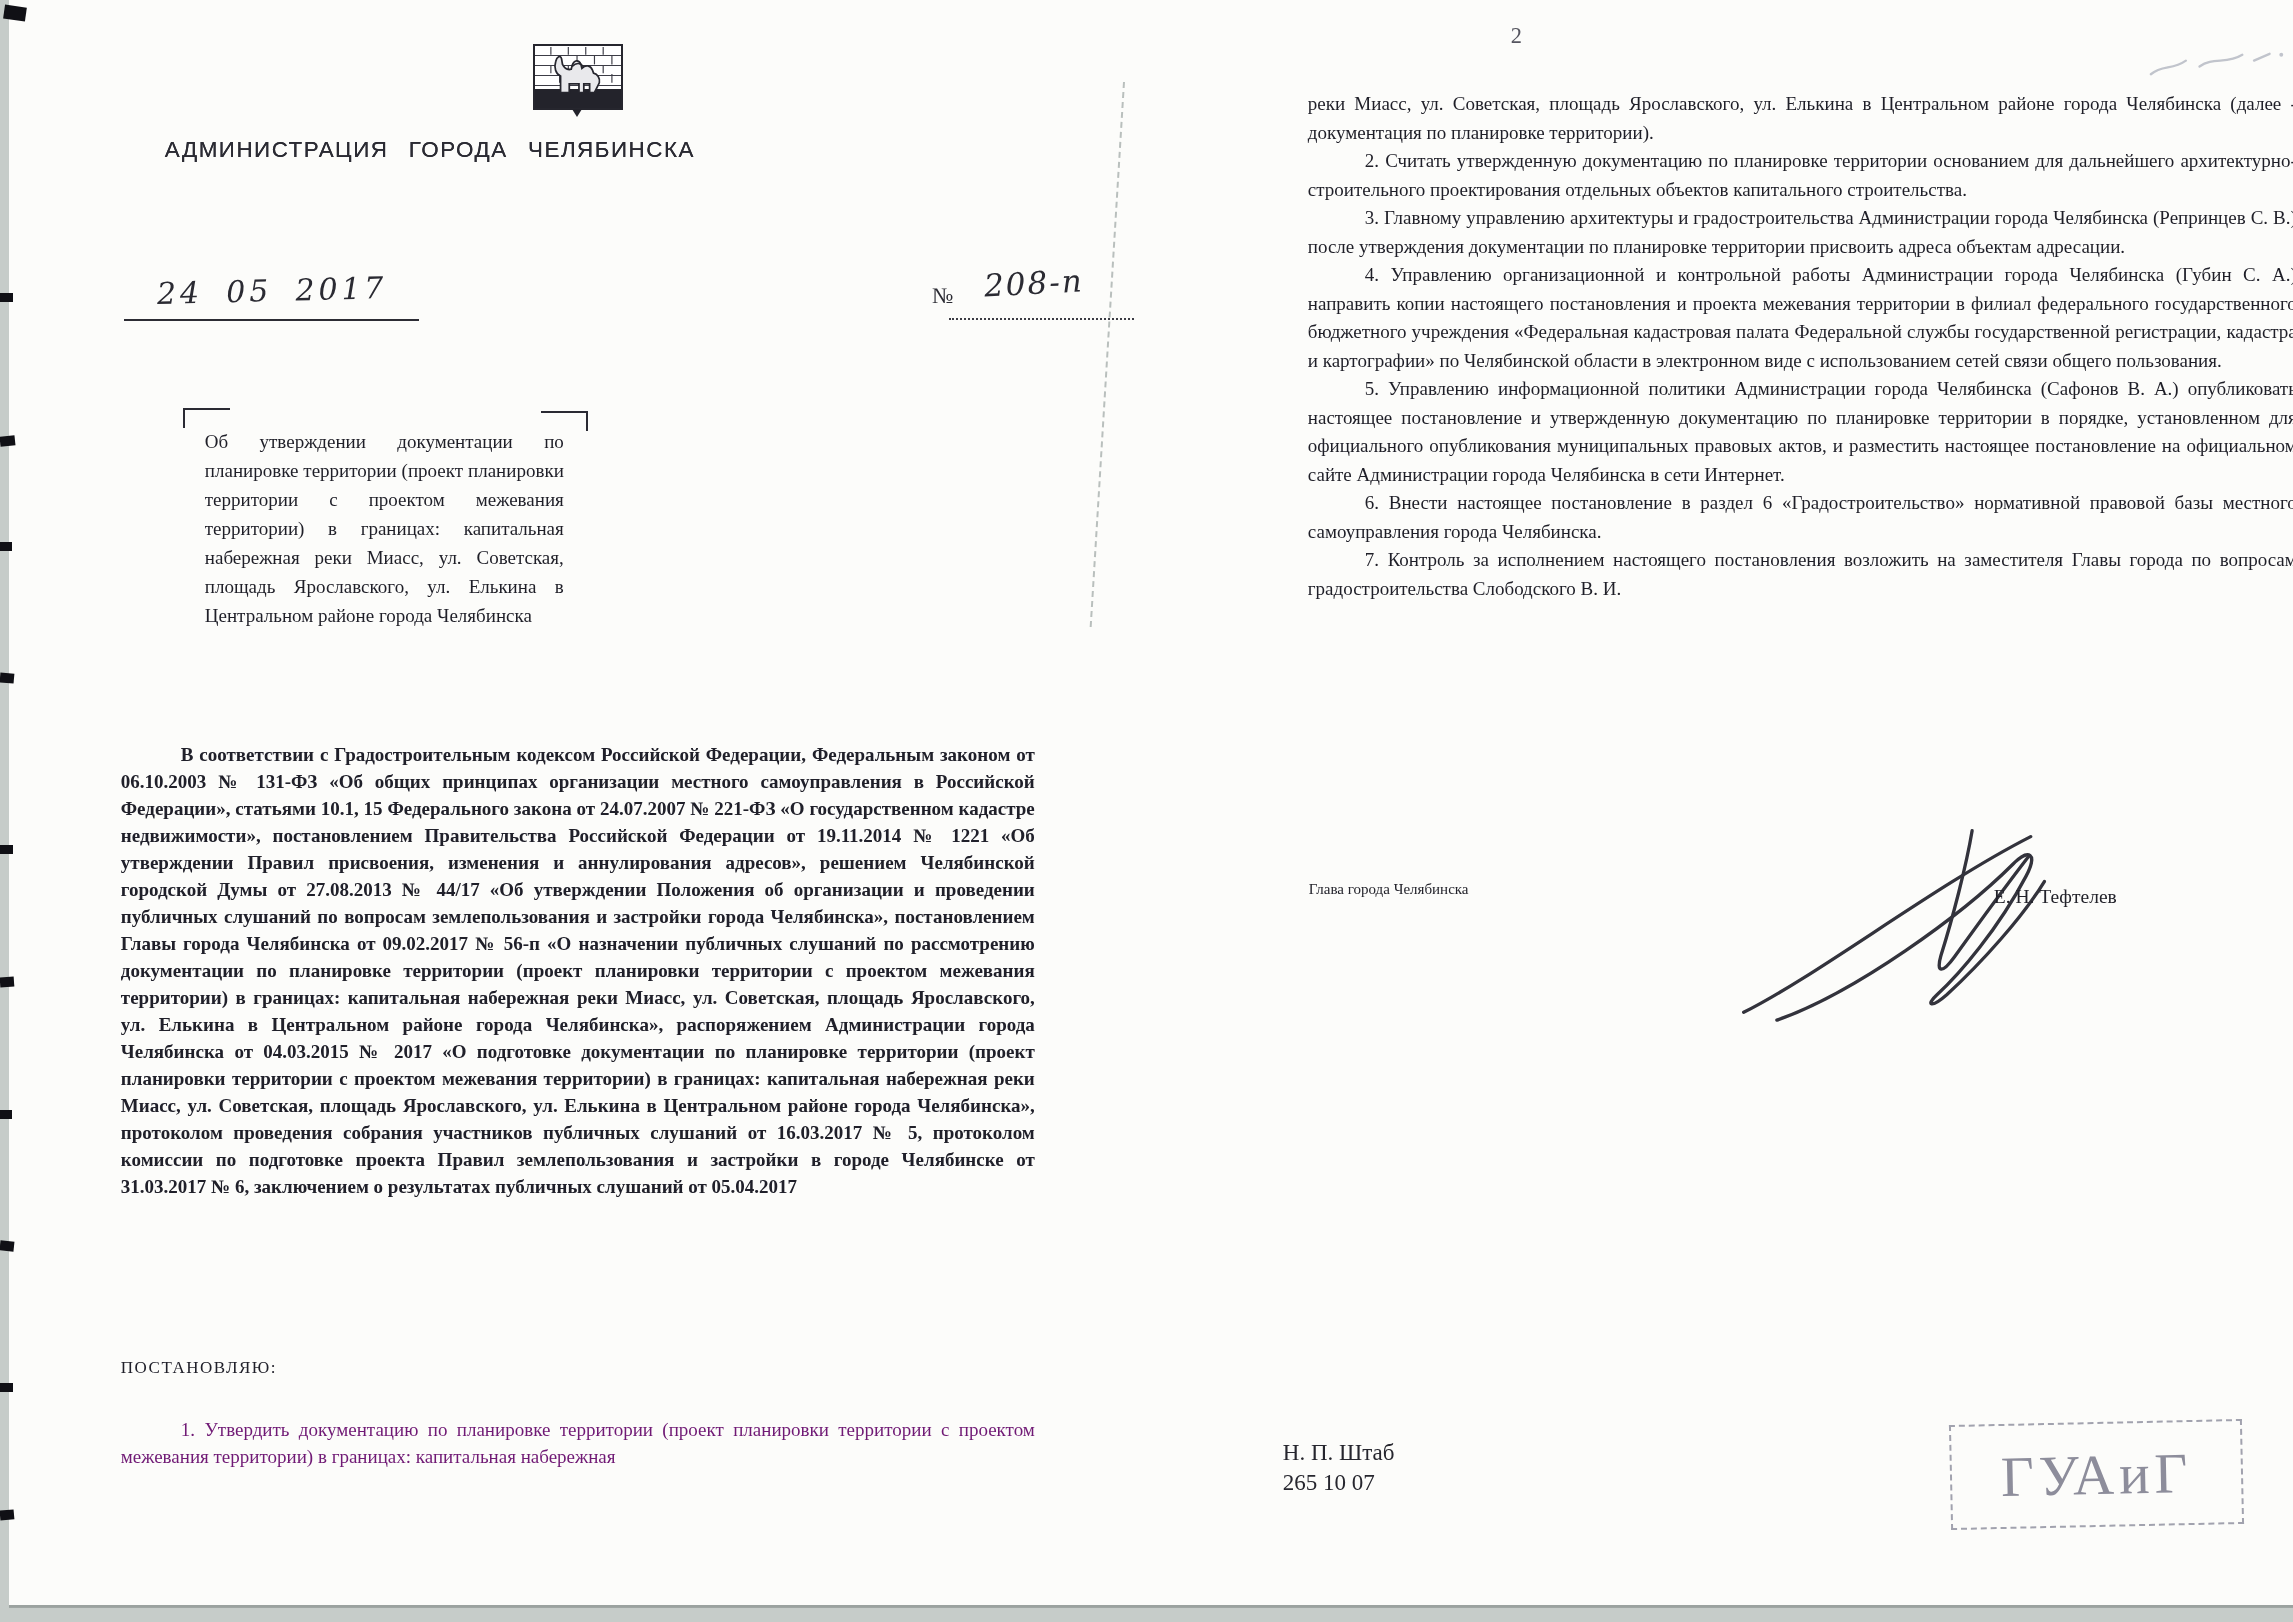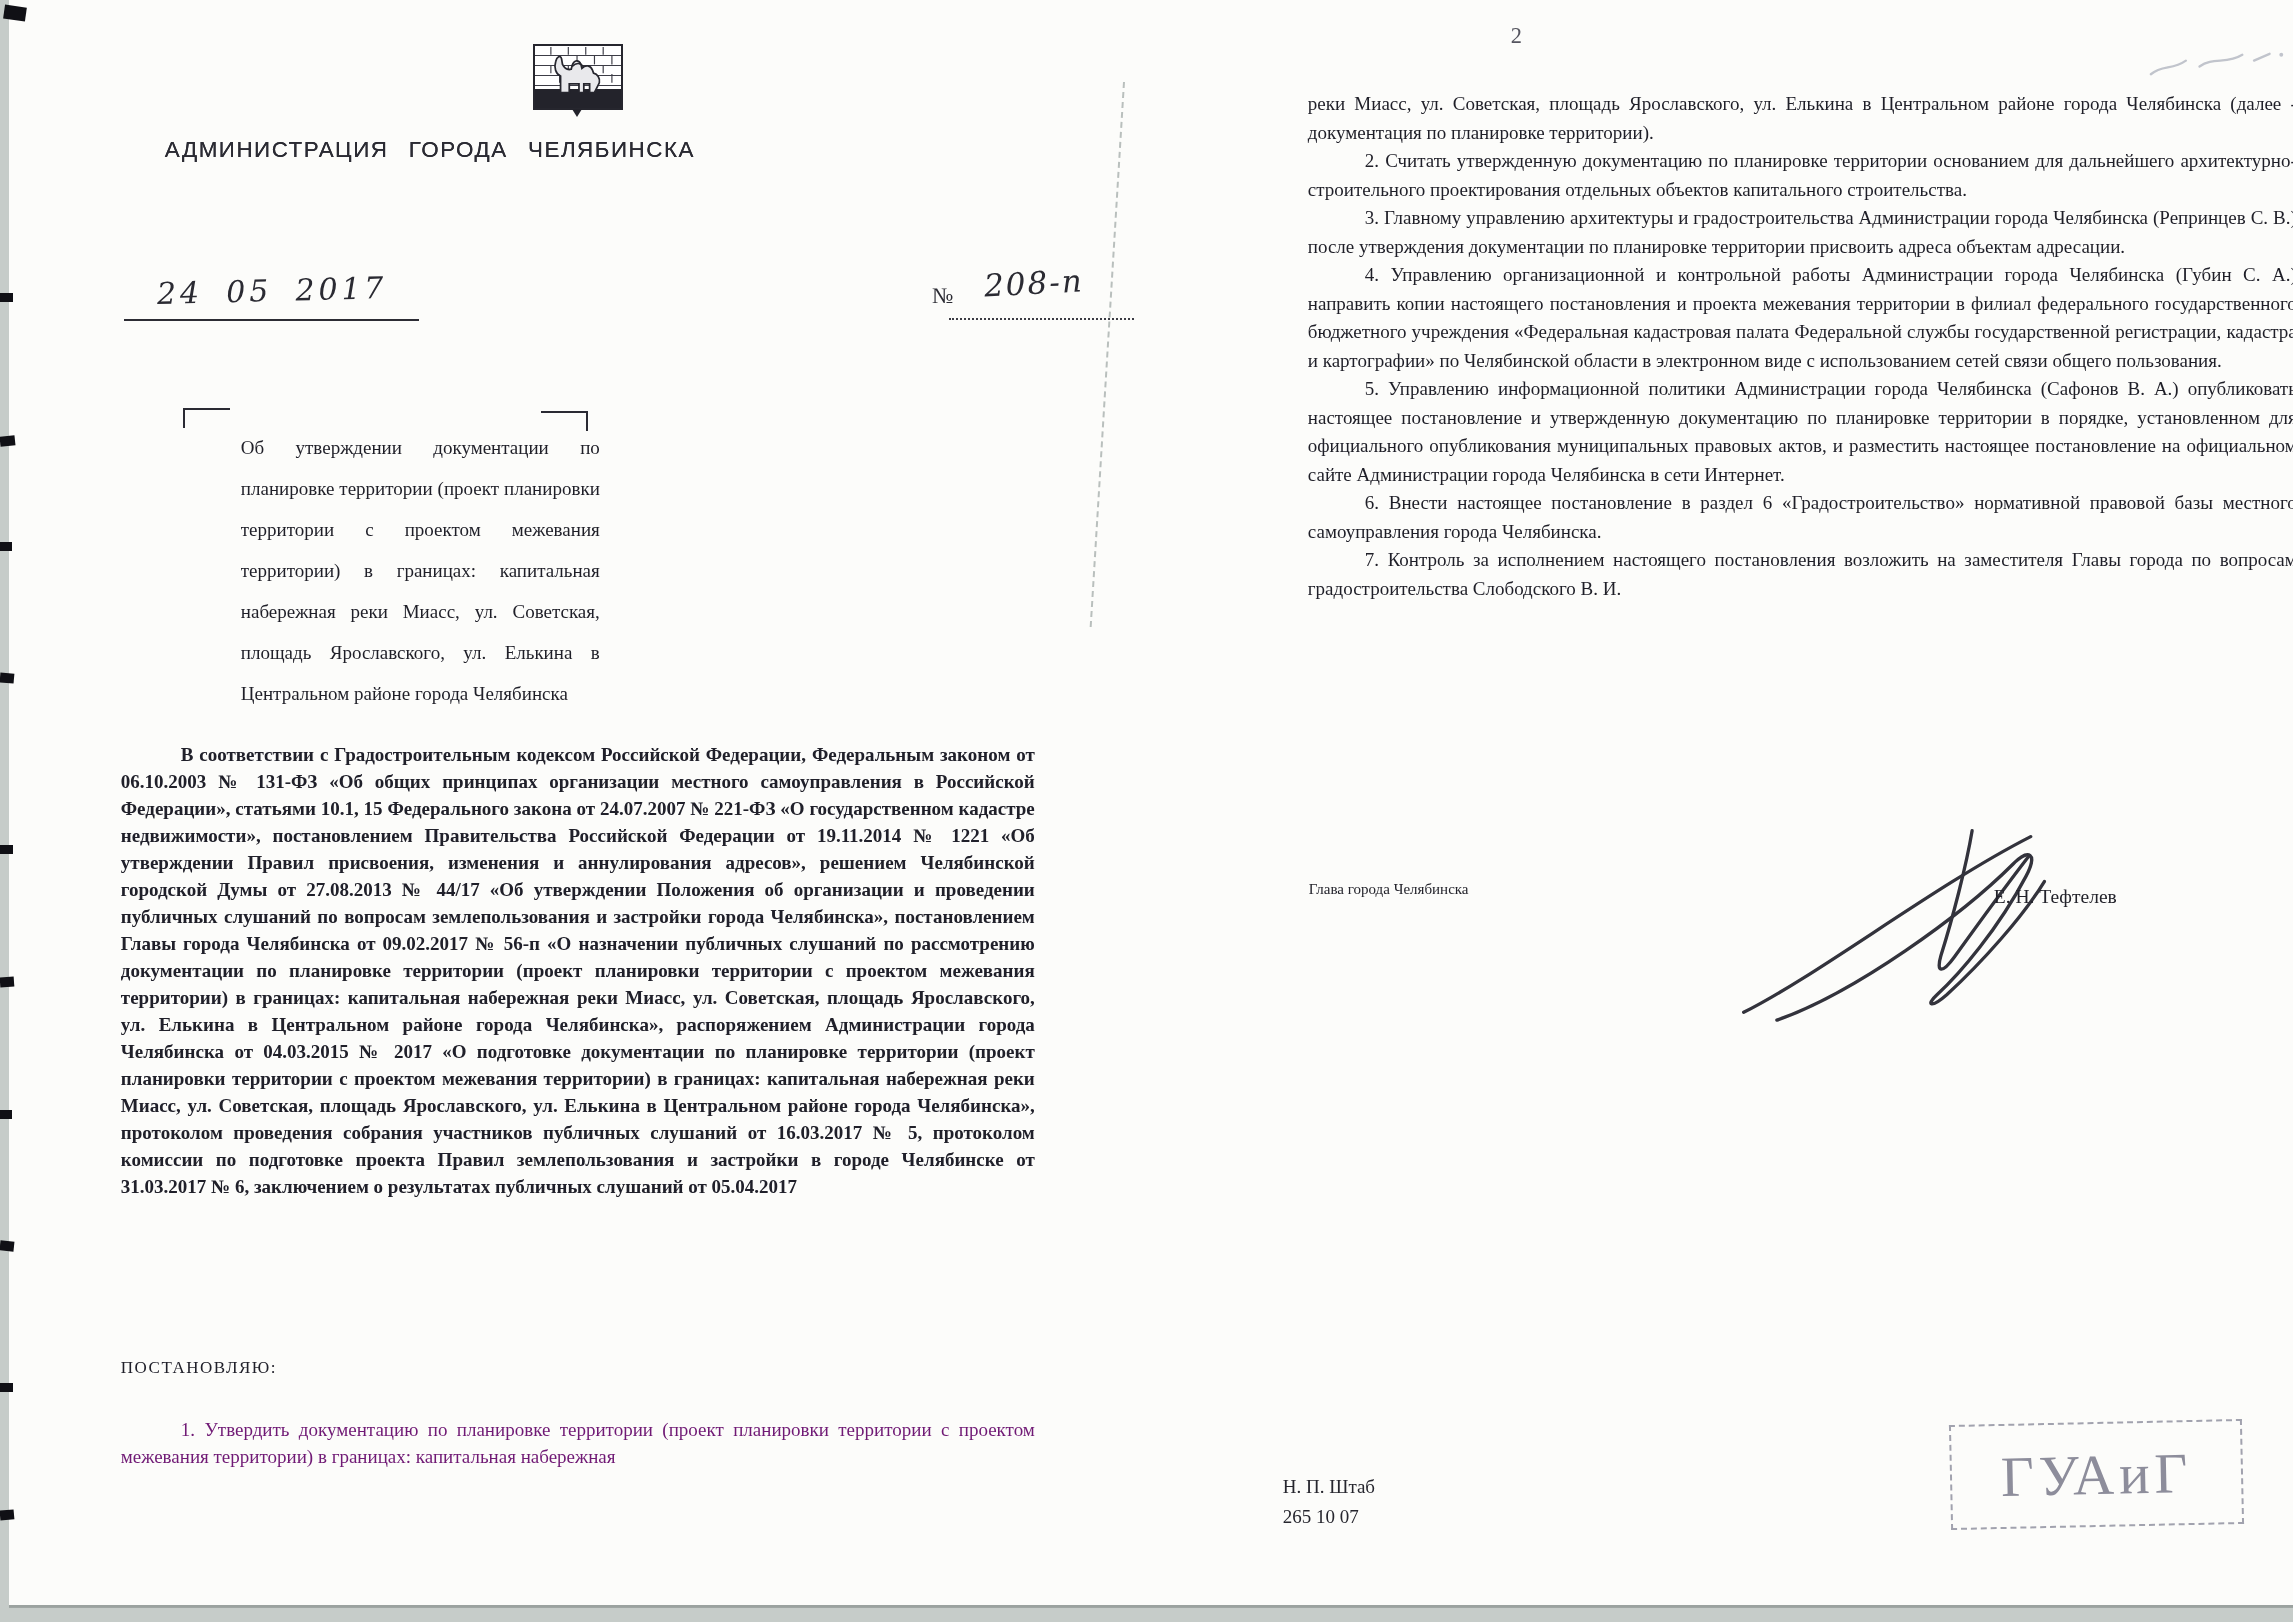--- a/index.html
+++ b/index.html
@@ -26,22 +26,22 @@
   .handwriting{font-family:"DejaVu Serif",serif;font-style:italic;color:#2a2a32;}
   .hw-date{position:absolute;left:148px;top:273px;font-size:30px;letter-spacing:3.9px;word-spacing:9.8px;
            transform:rotate(-1.5deg);}
   .date-line{position:absolute;left:115px;top:319px;width:295px;height:2px;background:#2c2c34;}
   .no-label{position:absolute;left:923px;top:283px;font-size:22.4px;color:#2a2a32;}
   .hw-number{position:absolute;left:975px;top:265px;font-size:31px;letter-spacing:2px;
              transform:rotate(-3deg);}
   .no-line{position:absolute;left:940px;top:318px;width:185px;border-bottom:2.4px dotted #3c3c44;}
 
   
-  .title-block{position:absolute;left:196px;top:427px;width:359px;font-size:19px;line-height:41px;
-               text-align:justify;color:#1f1f28;margin-left:36px;}
+  .title-block{position:absolute;left:196px;top:427px;width:359px;font-size:19px;line-height:29px;
+               text-align:justify;color:#1f1f28;}
   .corner-tl{position:absolute;left:174px;top:408px;width:45px;height:17.6px;
              border-top:2.4px solid #2a2a33;border-left:2.4px solid #2a2a33;}
   .corner-tr{position:absolute;left:532px;top:411px;width:45px;height:17.6px;
              border-top:2.4px solid #2a2a33;border-right:2.4px solid #2a2a33;}
 
   
   .preamble{position:absolute;left:112px;top:741px;width:914px;font-size:19px;line-height:27px;
             text-align:justify;color:#20202a;font-weight:bold;}
   .preamble p{margin:0;text-indent:60px;}
   .resolve{position:absolute;left:112px;top:1358px;width:790px;text-align:left;font-size:17px;
@@ -53,21 +53,21 @@
   
   .page-num{position:absolute;left:1502px;top:23.4px;font-size:22.4px;color:#55555f;}
   .pencil{position:absolute;left:2136px;top:45px;opacity:.85;}
   .rp-body{position:absolute;left:1299px;top:90px;width:989px;font-size:19px;line-height:28.5px;
            text-align:justify;color:#1f1f28;}
   .rp-body p{margin:0;text-indent:57px;}
   .rp-body p.cont{text-indent:0;}
   .sig-label{position:absolute;left:1300px;top:881px;font-size:15px;color:#23232b;}
   .sig-name{position:absolute;left:1949px;top:886px;font-size:19.5px;color:#23232b;margin-left:36px;}
   .sig-scribble{position:absolute;left:1721px;top:821px;}
-  .executor{position:absolute;left:1274px;top:1472px;font-size:19px;line-height:30px;color:#26262e;}
+  .executor{position:absolute;left:1274px;top:1438px;font-size:23px;line-height:30px;color:#26262e;}
   .stamp{position:absolute;left:1941px;top:1422px;width:289px;height:101px;
          border:2.4px dashed #9596a4;display:flex;align-items:center;justify-content:center;
          font-size:57px;letter-spacing:4.9px;color:#7e7e8e;transform:rotate(-1.2deg);opacity:.88;
          font-family:"Liberation Serif",serif;}
 
   
   .fold-line{position:absolute;left:1114px;top:82px;height:546px;border-left:2px dashed #a9b1ae;
              transform:rotate(3.5deg);transform-origin:top center;opacity:.8;}
   .speck{position:absolute;background:#101015;}
   .sp1{left:3.9px;top:5.9px;width:21.5px;height:13.7px;transform:rotate(8deg);}

